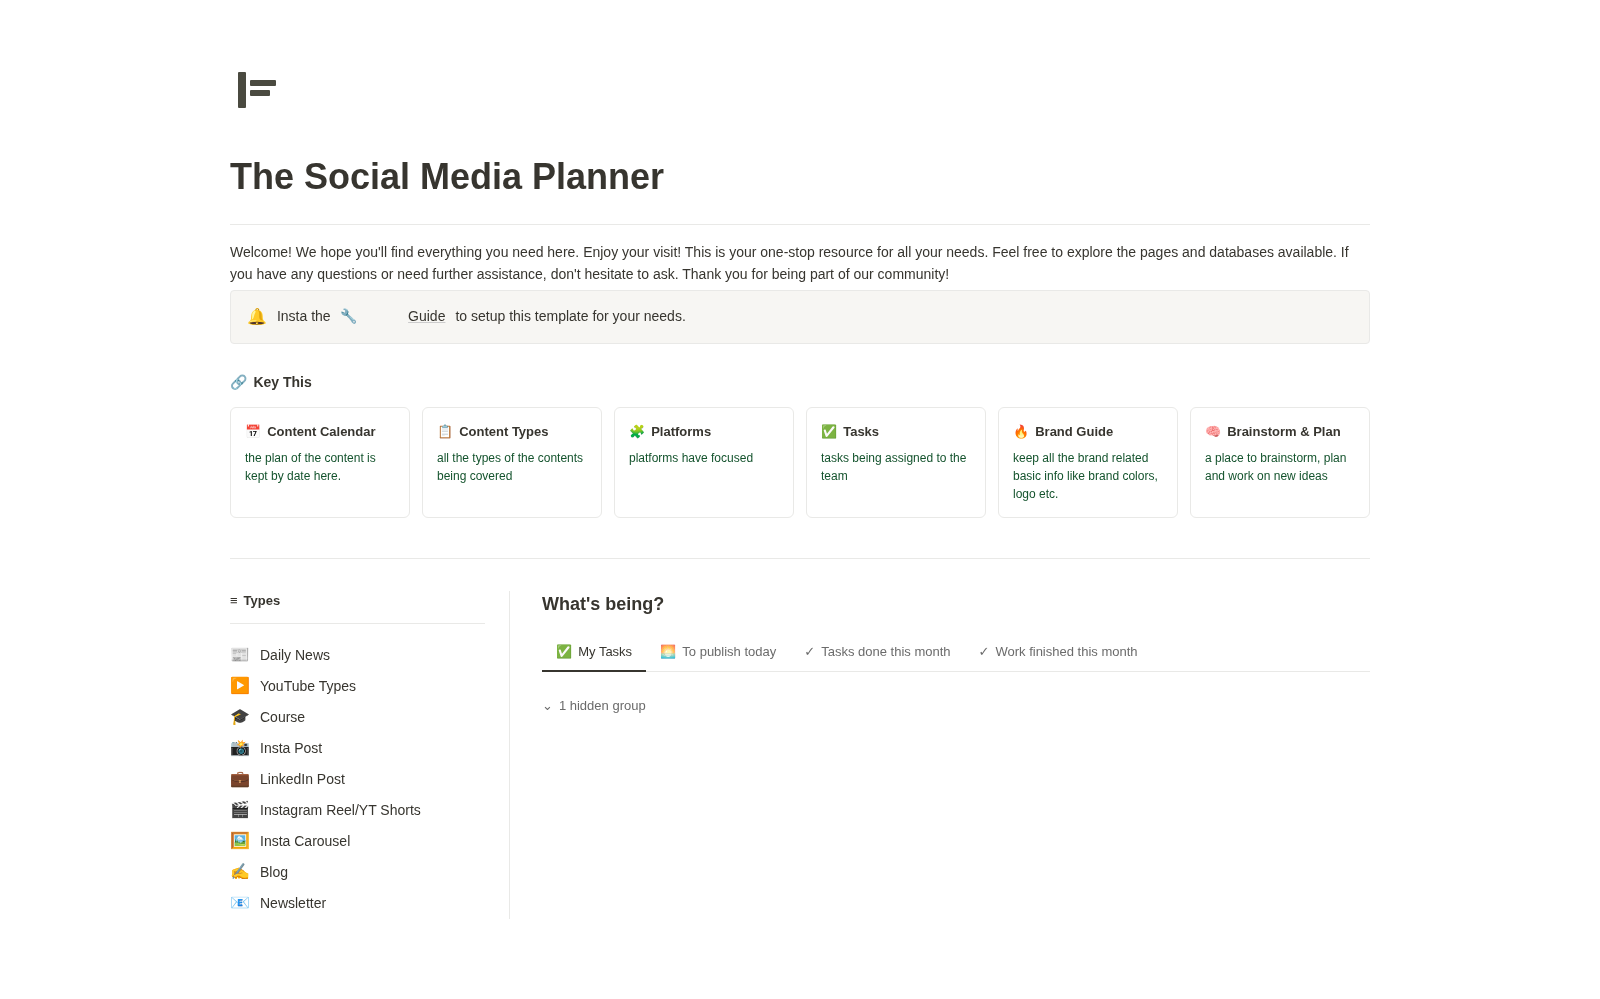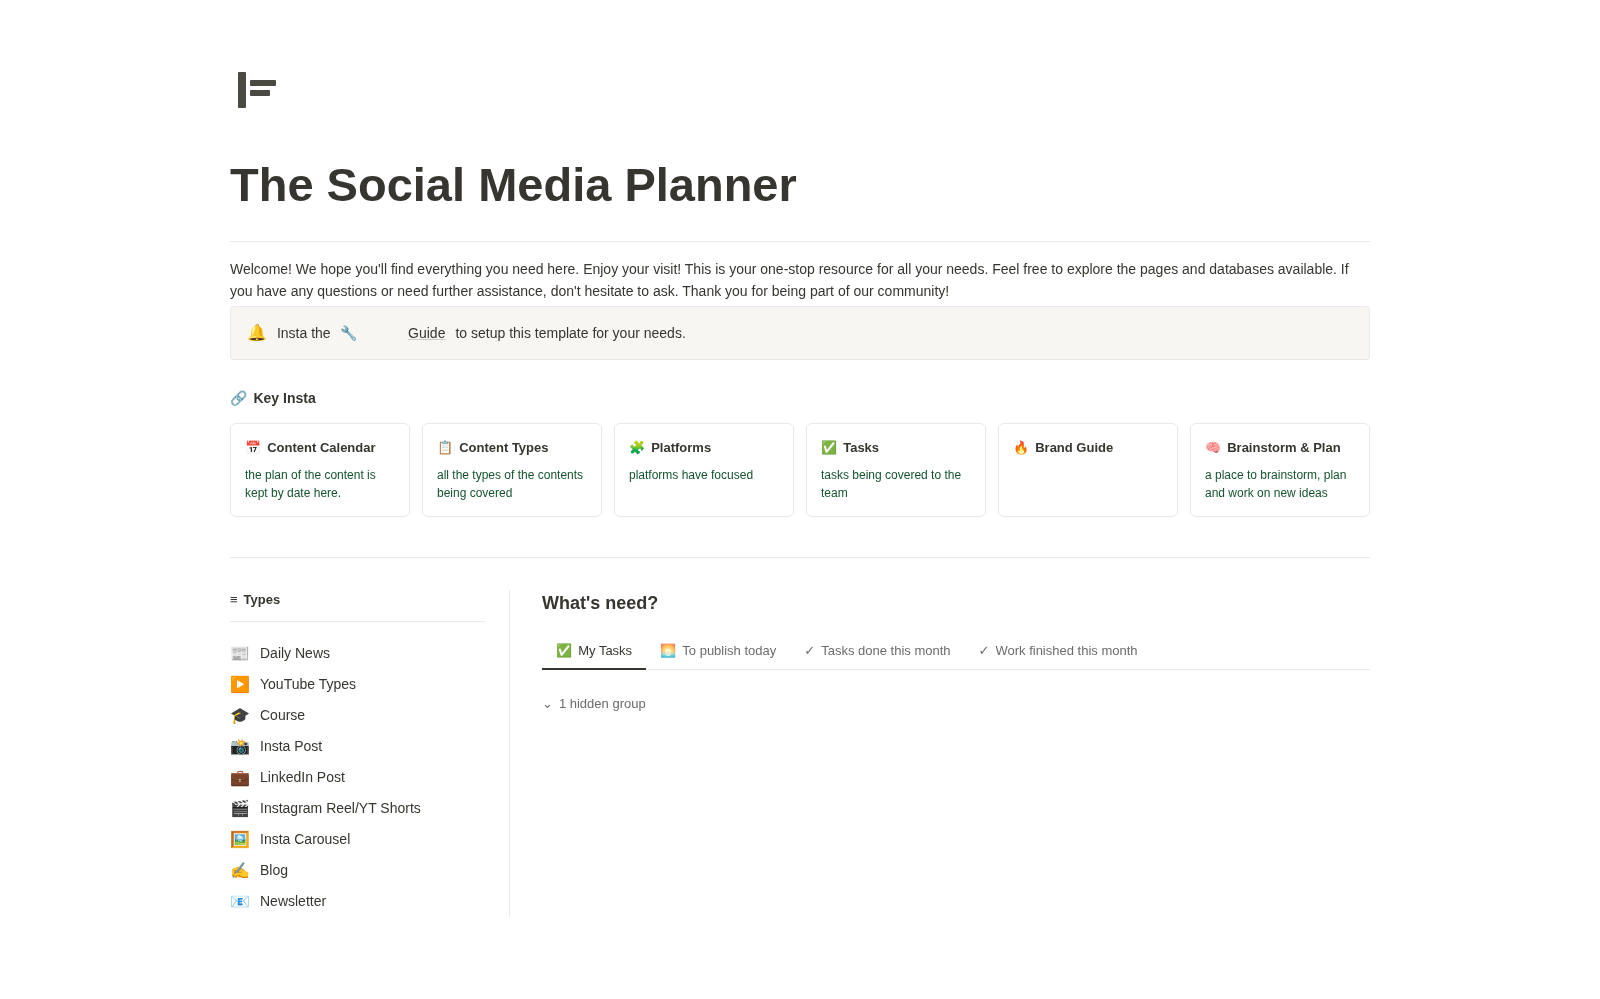--- a/index.html
+++ b/index.html
@@ -16,21 +16,21 @@
       padding: 60px 80px 80px 80px;
     }
     .logo-area {
       margin-bottom: 24px;
     }
     .logo-icon {
       width: 60px;
       height: 60px;
     }
     .page-title {
-      font-size: 47px;
+      font-size: 36px;
       font-weight: 700;
       color: #37352f;
       margin-bottom: 20px;
     }
     .divider {
       border: none;
       border-top: 1px solid #e9e9e7;
       margin: 16px 0;
     }
     .welcome-text {
@@ -205,21 +205,21 @@
   <div class="callout-box">
     <span class="bell-icon">🔔</span>
     <span>Insta the</span>
     <span>🔧</span>
     <span class="guide-link" style="font-weight:500;text-decoration:underline;text-decoration-color:#ccc;margin-left:40px;">Guide</span>
     <span> to setup this template for your needs.</span>
   </div>
 
   <div class="section-header">
     <span>🔗</span>
-    <span>Key Insta</span>
+    <span>Key This</span>
   </div>
 
   <div class="key-pages-grid">
 
   <div class="key-page-card">
     <div class="card-title">
       <span>📅</span>
       <span>Content Calendar</span>
     </div>
     <div class="card-desc">the plan of the content is kept by date here.</div>
@@ -236,27 +236,28 @@
       <span>🧩</span>
       <span>Platforms</span>
     </div>
     <div class="card-desc">platforms have focused</div>
   </div>
       <div class="key-page-card">
     <div class="card-title">
       <span>✅</span>
       <span>Tasks</span>
     </div>
-    <div class="card-desc">tasks being covered to the team</div>
+    <div class="card-desc">tasks being assigned to the team</div>
   </div>
       <div class="key-page-card">
     <div class="card-title">
       <span>🔥</span>
       <span>Brand Guide</span>
     </div>
+    <div class="card-desc">keep all the brand related basic info like brand colors, logo etc.</div>
   </div>
       <div class="key-page-card">
     <div class="card-title">
       <span>🧠</span>
       <span>Brainstorm &amp; Plan</span>
     </div>
     <div class="card-desc">a place to brainstorm, plan and work on new ideas</div>
   </div>
     </div>
 
@@ -302,21 +303,21 @@
     <span>Blog</span>
   </div>
           <div class="type-item">
     <span class="type-icon">📧</span>
     <span>Newsletter</span>
   </div>
         </div>
     </div>
 
     <div class="whats-today-section">
-      <div class="whats-today-title">What's need?</div>
+      <div class="whats-today-title">What's being?</div>
       <div class="tabs-bar" id="tabs-bar">
 
       <div class="tab-item active">
     <span>✅</span>
     <span>My Tasks</span>
   </div>
           <div class="tab-item">
     <span>🌅</span>
     <span>To publish today</span>
   </div>

